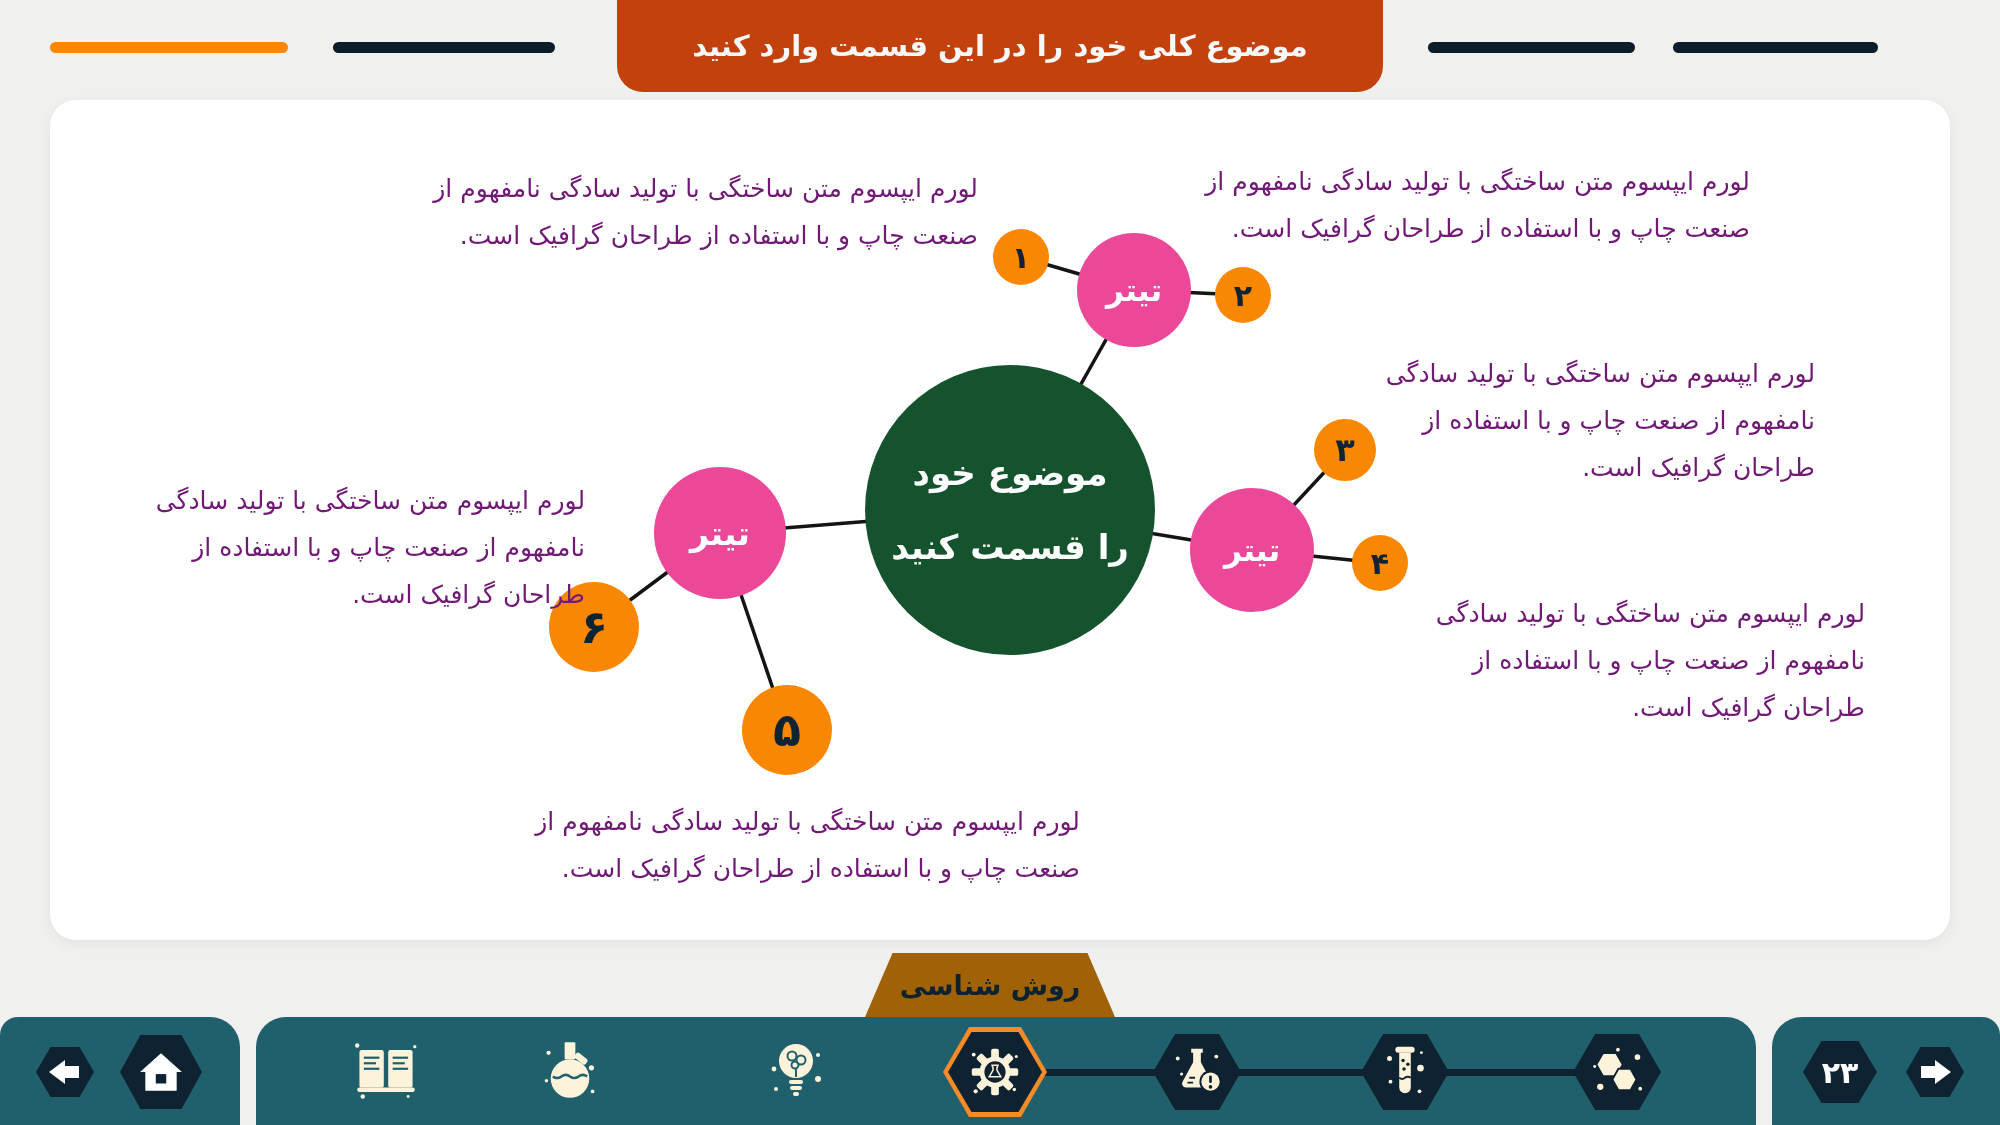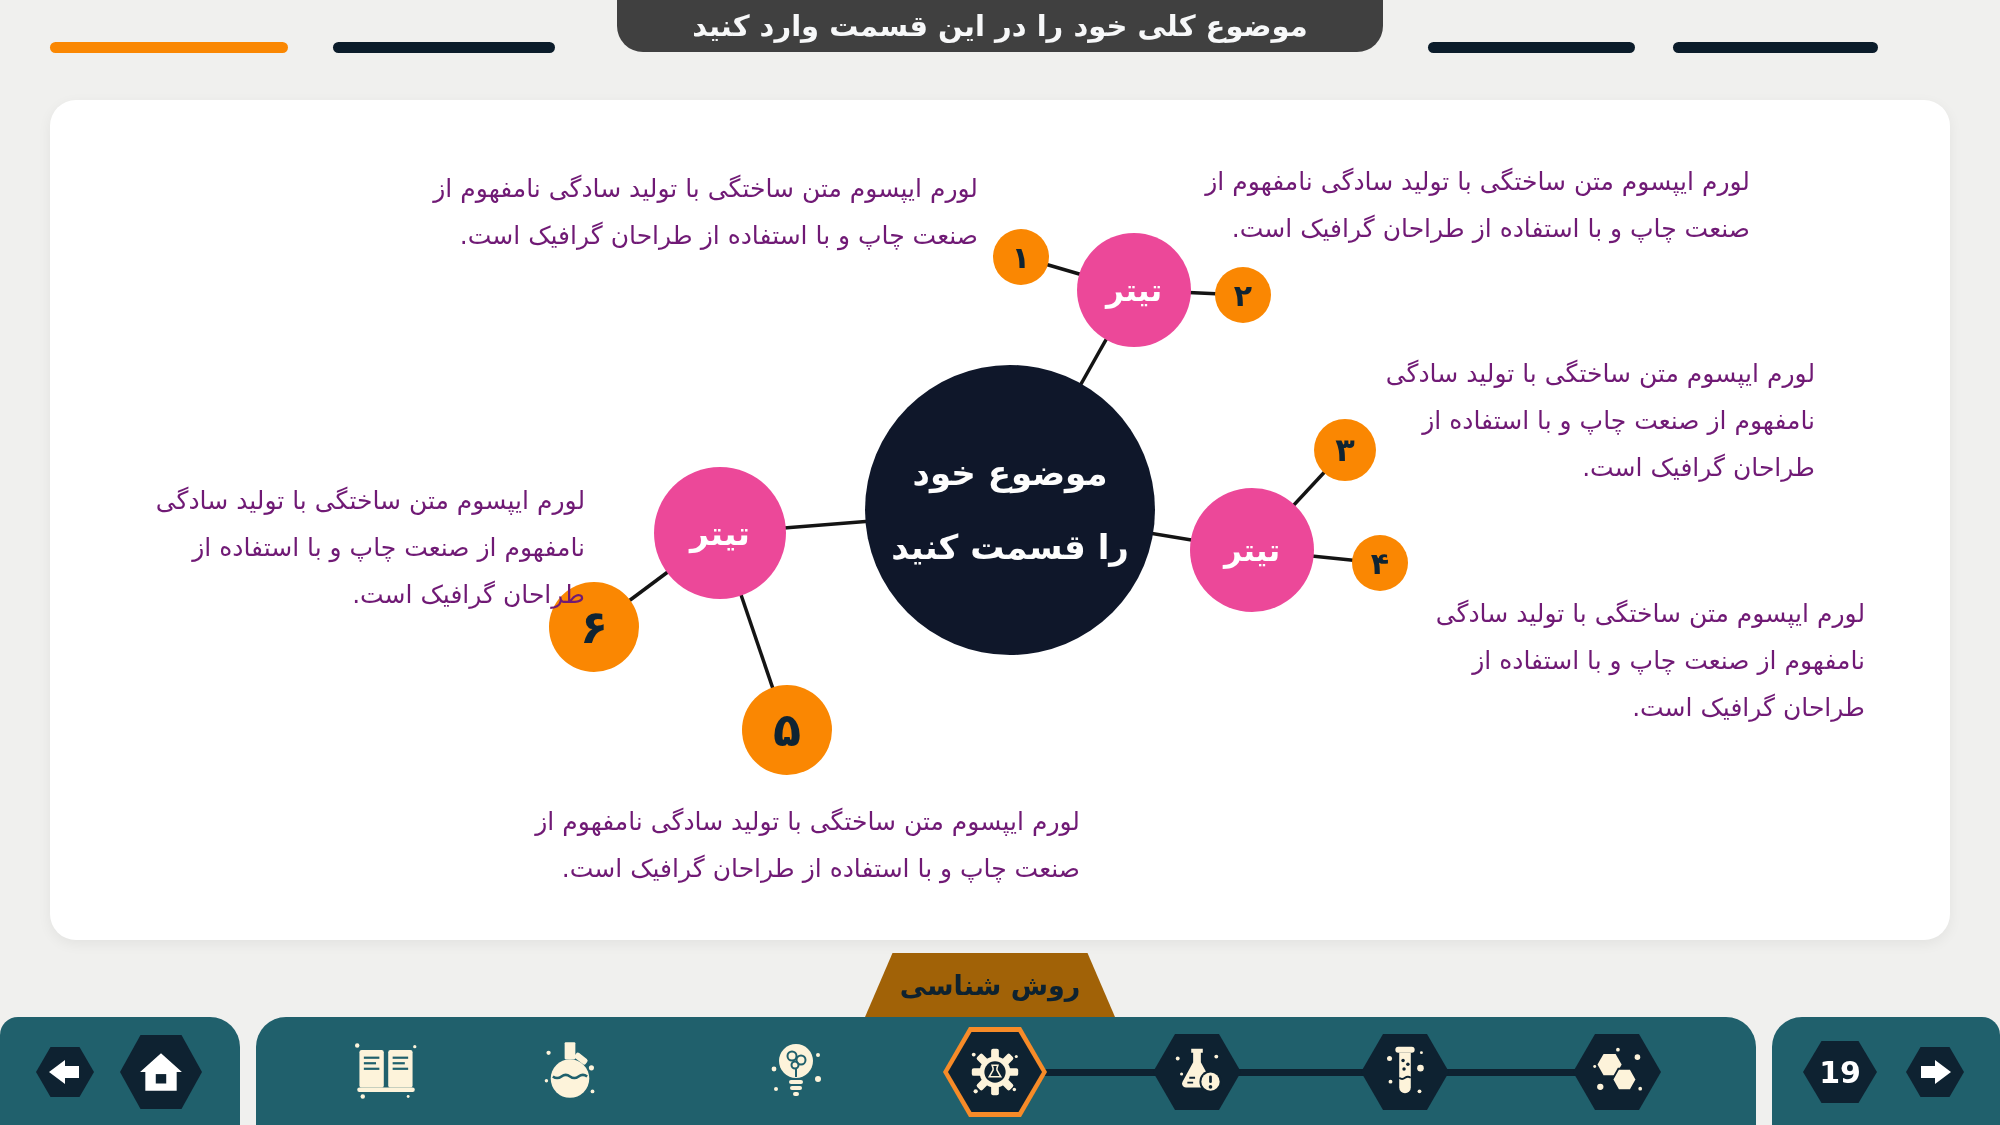--- a/index.html
+++ b/index.html
@@ -1,29 +1,29 @@
 <!DOCTYPE html>
 <html lang="fa"><head>
 <meta charset="utf-8">
 <style>
   html,body{margin:0;padding:0;}
   .screen{position:relative;width:2000px;height:1125px;background:#f0f0ee;overflow:hidden;
           font-family:"DejaVu Sans",sans-serif;}
   .abs{position:absolute;}
   
   .bar{position:absolute;top:42px;height:11px;border-radius:6px;}
-  .header-box{position:absolute;left:617px;top:0;width:766px;height:52px;background:#404040;
+  .header-box{position:absolute;left:617px;top:0;width:766px;height:92px;background:#c2410c;
               border-radius:0 0 26px 26px;display:flex;align-items:center;justify-content:center;}
   .header-box span{color:#f7f8f9;font-size:29px;font-weight:700;direction:rtl;}
   
   .card{position:absolute;left:50px;top:100px;width:1900px;height:840px;background:#ffffff;
         border-radius:26px;box-shadow:0 4px 14px rgba(0,0,0,0.06);}
   
   .circle{position:absolute;border-radius:50%;display:flex;align-items:center;justify-content:center;}
-  .central{background:#0f172a;color:#fdfdfd;flex-direction:column;gap:34px;font-size:34px;font-weight:600;direction:rtl;text-align:center;}
+  .central{background:#14532d;color:#fdfdfd;flex-direction:column;gap:34px;font-size:34px;font-weight:600;direction:rtl;text-align:center;}
   .branch{background:#ec4899;color:#ffffff;font-size:31px;font-weight:600;direction:rtl;}
   .nodec{background:#fa8702;color:#0f2433;font-weight:700;direction:rtl;}
   .tblock{position:absolute;direction:rtl;text-align:right;color:#701a75;font-size:25px;line-height:47px;}
   svg.connectors{position:absolute;left:0;top:0;}
   
   .fseg{position:absolute;top:1017px;height:108px;background:#20606c;}
   .hex{clip-path:polygon(25% 0,75% 0,100% 50%,75% 100%,25% 100%,0 50%);
        display:flex;align-items:center;justify-content:center;}
   .hex-navy{background:#0e2231;}
   .tab{position:absolute;left:865px;top:953px;width:250px;height:64px;background:#a16207;
@@ -270,21 +270,21 @@
         <circle cx="52" cy="12" r="3"></circle>
           <circle cx="12" cy="44" r="3.4"></circle>
           <circle cx="55" cy="46" r="2"></circle>
           <circle cx="31" cy="4" r="2"></circle>
         <circle cx="6" cy="22" r="1.6"></circle>
       </g>
     </svg>
   </div>
 
   <div class="abs hex hex-navy" style="left:1803px;top:1041px;width:74px;height:62px;">
-    <span class="pagenum">19</span>
+    <span class="pagenum">۲۳</span>
   </div>
   <div class="abs hex hex-navy" style="left:1906px;top:1047px;width:58px;height:50px;">
     <svg width="36" height="30" viewBox="0 0 36 30">
       <path d="M34 15 L18 3 v6 h-14 v12 h14 v6 z" fill="#ffffff"></path>
     </svg>
   </div>
 
 </div>
 
 </body></html>

